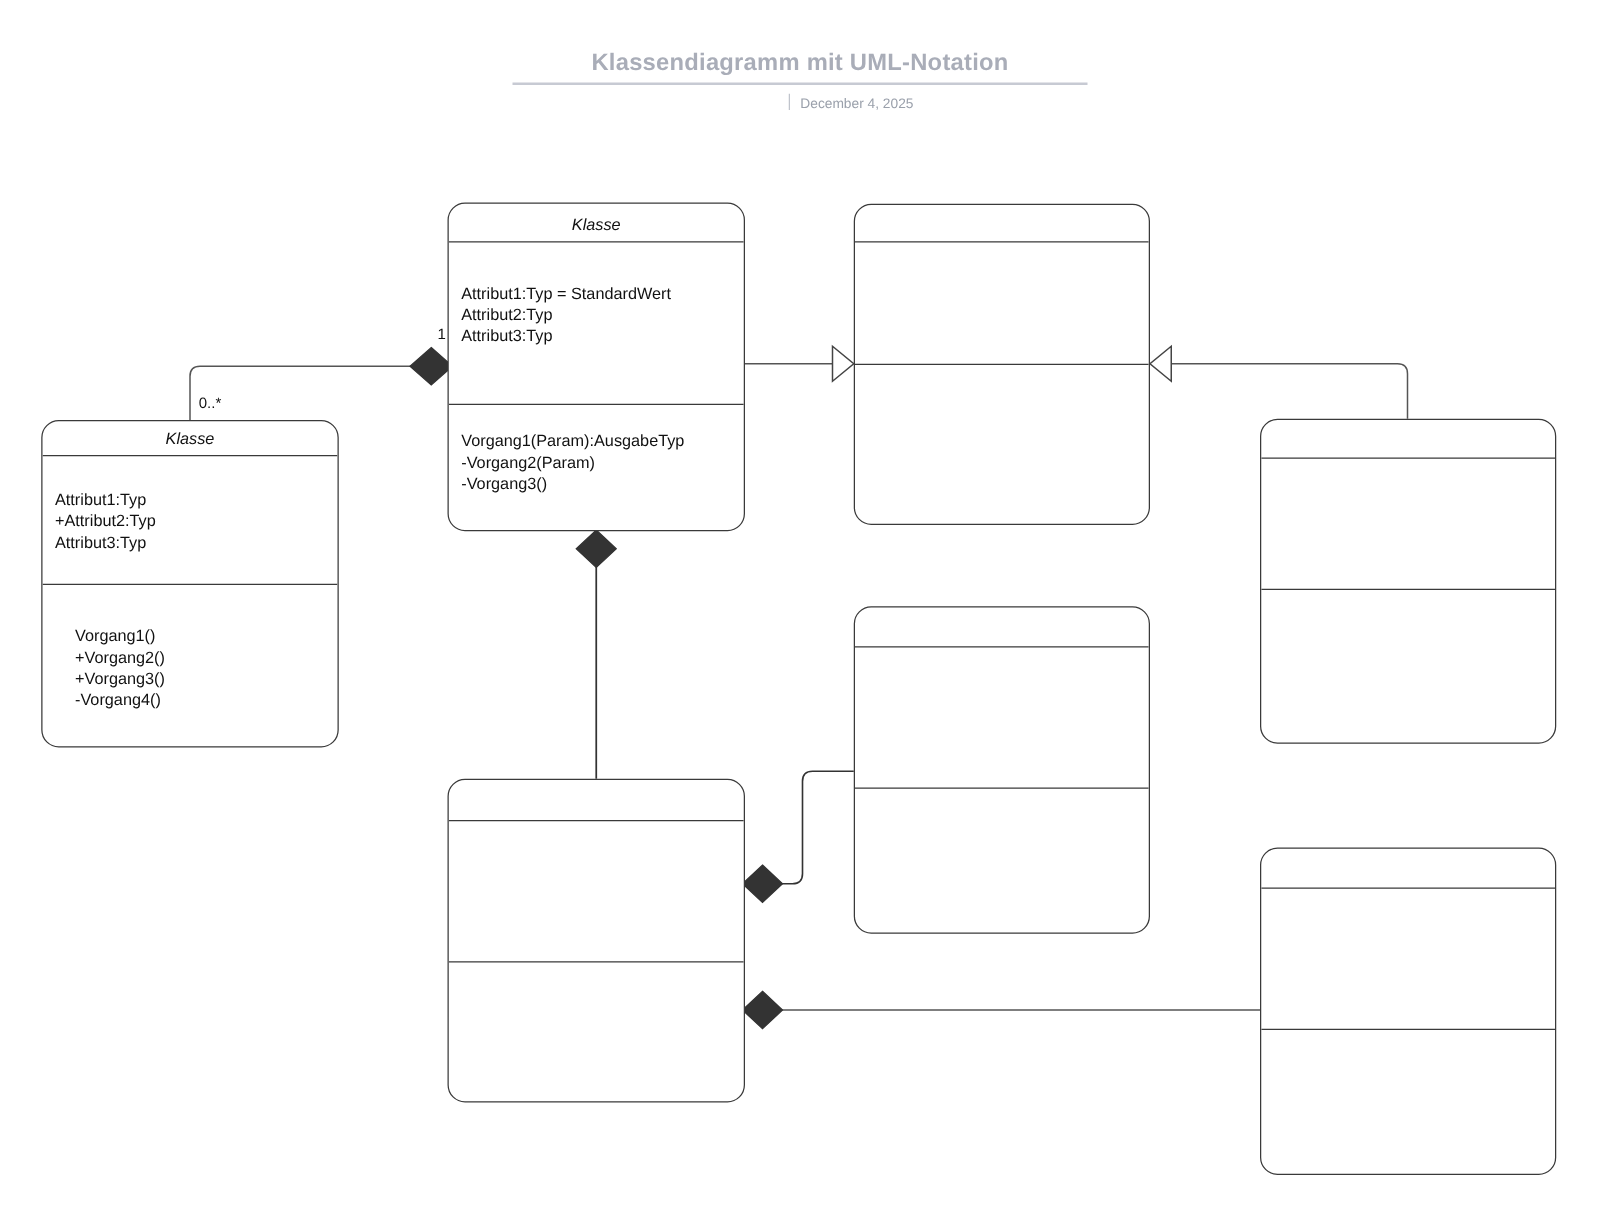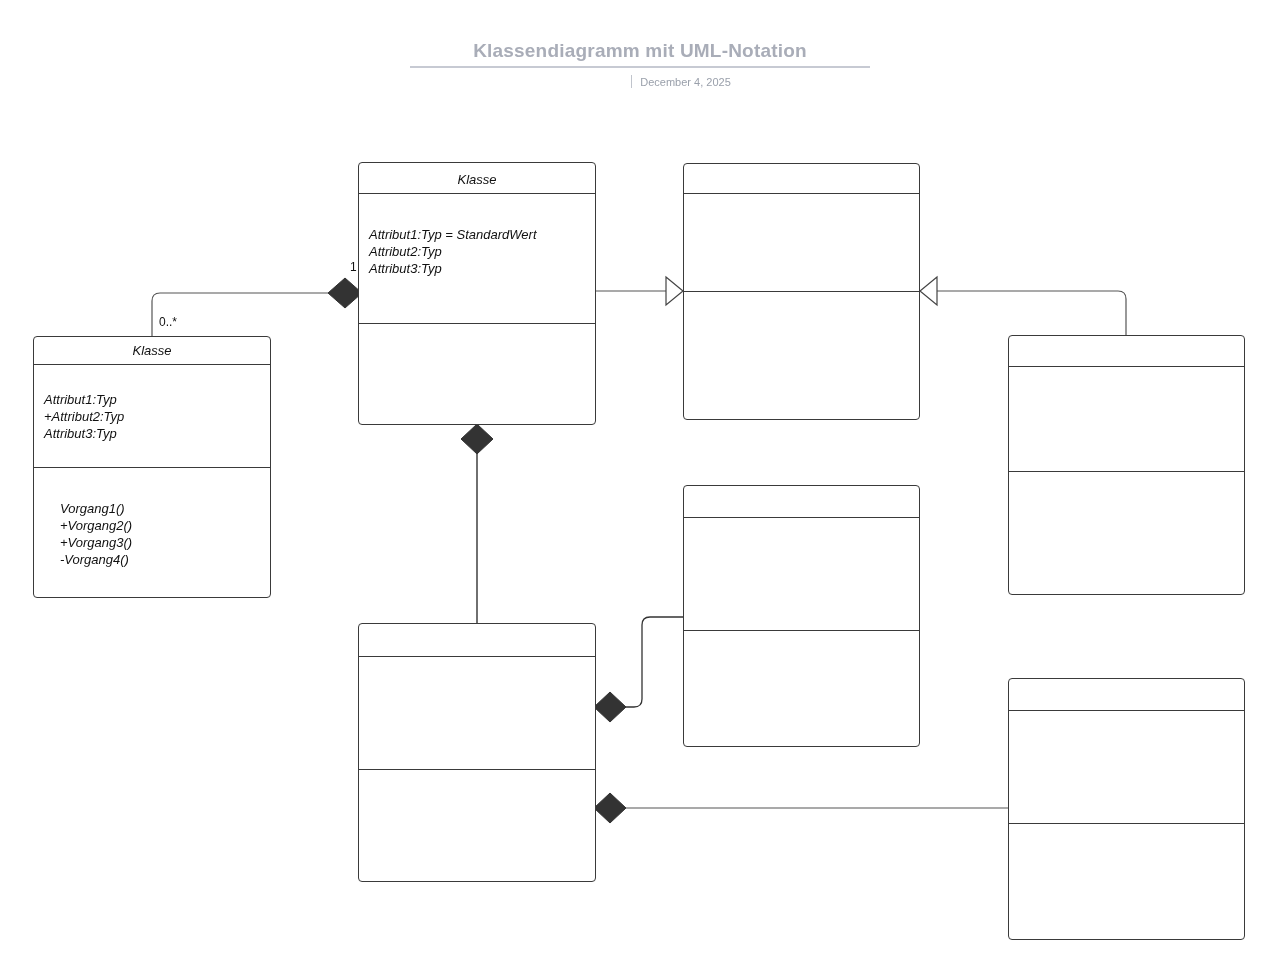--- a/index.html
+++ b/index.html
@@ -34,37 +34,36 @@
     display:inline-block;width:1px;height:13px;background:#c0c4cc;
     vertical-align:-2px;margin-right:8px;
   }
 
   
   .uml-box{
     position:absolute;
     box-sizing:border-box;
     background:#ffffff;
     border:1px solid #3a3a3a;
-    border-radius:4px;
+    border-radius:14px;
     overflow:hidden;
   }
   .uml-sep{
     position:absolute;left:0;width:100%;height:0;
     border-top:1px solid #3a3a3a;
   }
   .cls-name{
     position:absolute;left:0;width:100%;
     text-align:center;
     font-style:italic;
     font-size:13px;
     color:#111;
   }
   .cls-lines{
     position:absolute;
-    font-style:italic;
     font-size:13px;
     line-height:17px;
     color:#111;
     white-space:pre;
   }
 
   
   .conn{position:absolute;left:0;top:0;width:1280px;height:974px;overflow:visible;pointer-events:none;}
   .mult{
     position:absolute;
@@ -106,20 +105,21 @@
   </svg>
 
   <div class="mult" style="left:350px;top:260px;">1</div>
   <div class="mult" style="left:159px;top:315px;">0..*</div>
 
   <div class="uml-box" style="left:358px;top:162px;width:238px;height:263px;">
     <div class="cls-name" style="top:9px;">Klasse</div>
     <div class="uml-sep" style="top:30px;"></div>
     <div class="cls-lines" style="left:10px;top:63px;"><span>Attribut1:Typ = StandardWert</span><br><span>Attribut2:Typ</span><br><span>Attribut3:Typ</span></div>
     <div class="uml-sep" style="top:160px;"></div>
+    <div class="cls-lines" style="left:10px;top:181px;"><span>Vorgang1(Param):AusgabeTyp</span><br><span>-Vorgang2(Param)</span><br><span>-Vorgang3()</span></div>
   </div>
 
   <div class="uml-box" style="left:33px;top:336px;width:238px;height:262px;">
     <div class="cls-name" style="top:6px;">Klasse</div>
     <div class="uml-sep" style="top:27px;"></div>
     <div class="cls-lines" style="left:10px;top:54px;"><span>Attribut1:Typ</span><br><span>+Attribut2:Typ</span><br><span>Attribut3:Typ</span></div>
     <div class="uml-sep" style="top:130px;"></div>
     <div class="cls-lines" style="left:10px;top:163px;margin-left:16px;"><span>Vorgang1()</span><br><span>+Vorgang2()</span><br><span>+Vorgang3()</span><br><span>-Vorgang4()</span></div>
   </div>
 

